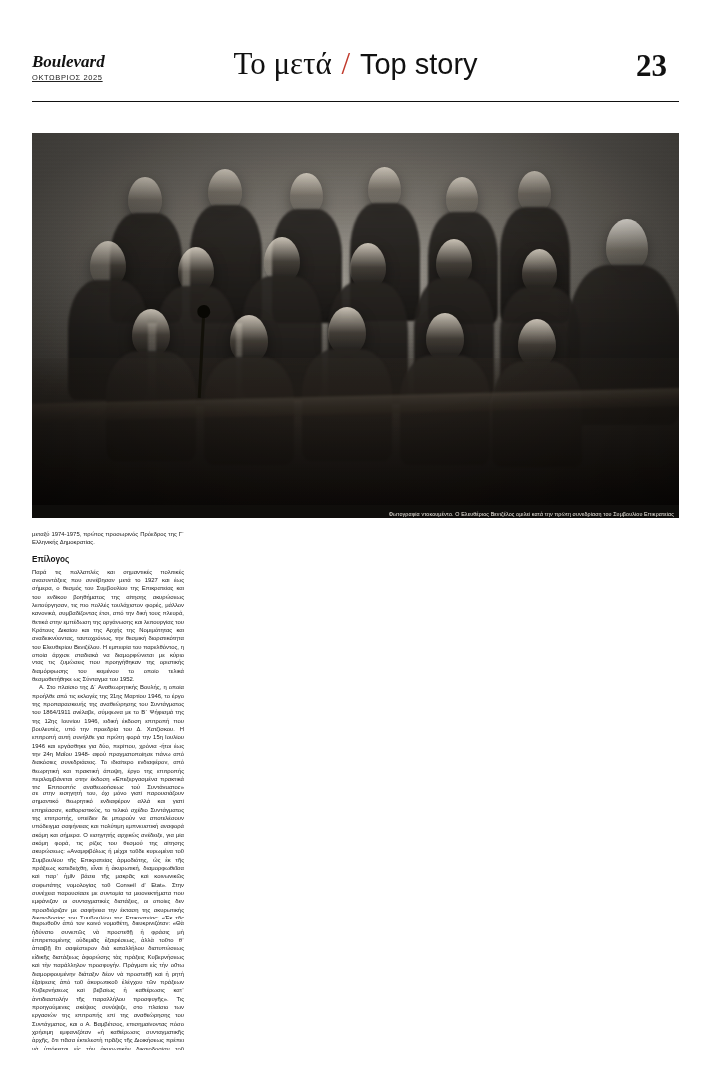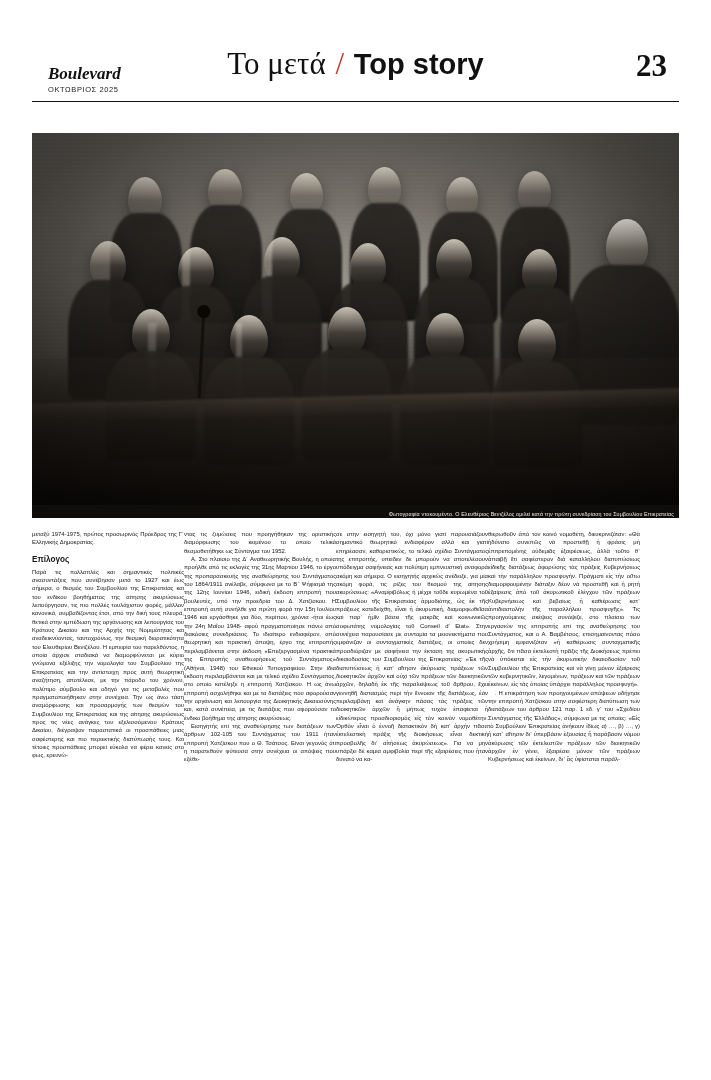--- a/index.html
+++ b/index.html
@@ -21,38 +21,38 @@
   .masthead {
     position: absolute;
     left: 32px;
     top: 52px;
     width: 647px;
     height: 46px;
   }
   .brand {
     position: absolute;
     left: 0;
-    top: 12px;
-    margin-left: 16px;
+    top: 0;
   }
   .brand-name {
     font-family: "Liberation Serif", serif;
     font-weight: bold;
     font-style: italic;
     font-size: 17px;
     letter-spacing: 0px;
     color: #111;
     line-height: 19px;
   }
   .brand-date {
     font-family: "Liberation Sans", sans-serif;
     font-size: 7.5px;
     letter-spacing: 0.6px;
     color: #222;
     margin-top: 2px;
+    text-decoration: underline;
   }
   .section-title {
     position: absolute;
     left: 0;
     right: 0;
     top: -6px;
     text-align: center;
     font-family: "Liberation Serif", serif;
     font-size: 31px;
     color: #111;
@@ -62,21 +62,21 @@
     color: #c0392b;
     font-style: normal;
     padding: 0 2px;
   }
   .section-title .gr {
     font-family: "Liberation Serif", serif;
   }
   .section-title .en {
     font-family: "Liberation Sans", sans-serif;
     font-size: 29px;
-    font-weight: 700;
+    font-weight: 400;
   }
   .page-number {
     position: absolute;
     right: 12px;
     top: -4px;
     font-family: "Liberation Serif", serif;
     font-weight: bold;
     font-size: 31px;
     color: #111;
   }
@@ -189,20 +189,21 @@
     white-space: nowrap;
   }
   
   .columns {
     position: absolute;
     left: 32px;
     top: 530px;
     width: 647px;
     height: 520px;
     display: flex;
+    flex-direction: column;
   }
   .col {
     width: 152px;
     font-size: 5.9px;
     line-height: 8.35px;
     text-align: justify;
     color: #151515;
     overflow: hidden;
     hyphens: auto;
   }

